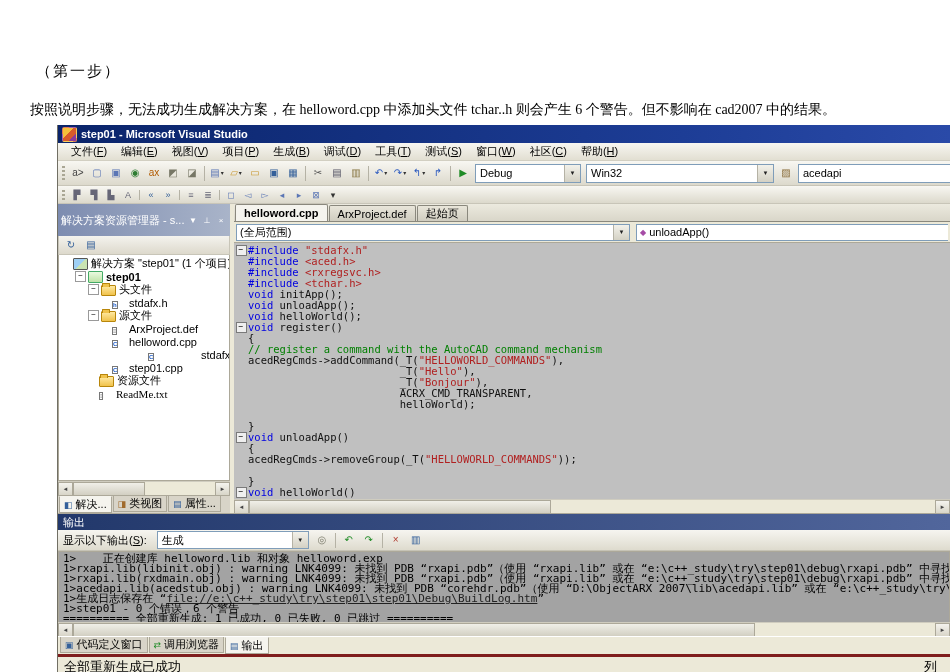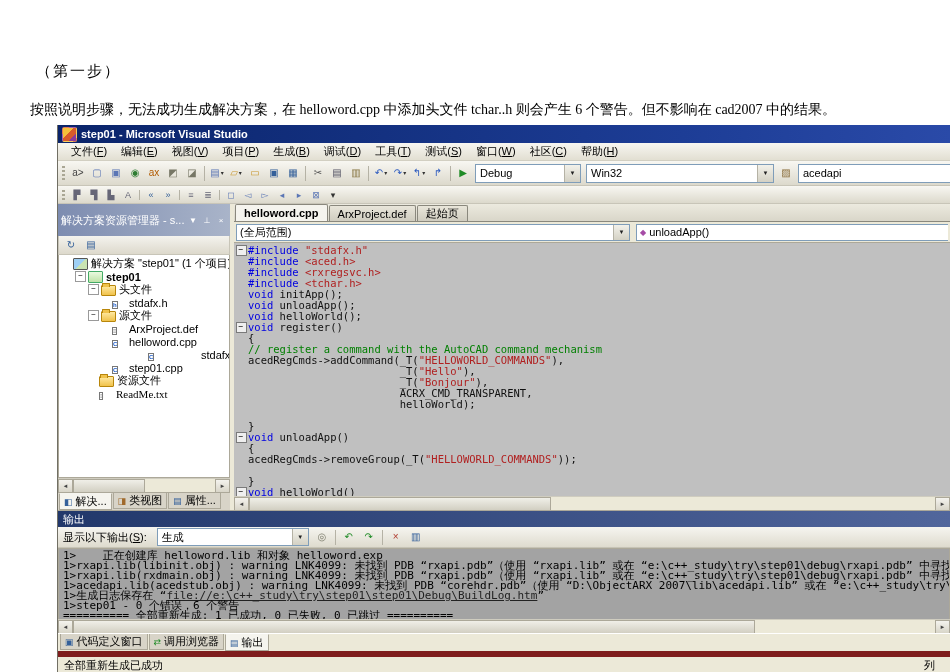--- a/index.html
+++ b/index.html
@@ -120,22 +120,22 @@
   .out-toolbar .lbl u{text-decoration:underline}
   .out-combo{width:150px;height:16px}
   .out-text{flex:1;background:#a3a3a3;border:1px solid #aca899;border-bottom:none;
             font-family:"DejaVu Sans Mono",monospace;font-size:11px;line-height:10px;padding:2px 0 0 4px;overflow:hidden}
   .oline{height:10px;white-space:pre}
   .olink{text-decoration:underline;color:#222}
 
   
   .bottom-tabs{height:17px;flex:none;display:flex;align-items:flex-start;gap:1px;background:#ece9d8;padding-left:2px;
                border-top:1px solid #fff}
-  .statusbar{height:14px;flex:none;background:#ece9d8;position:relative;font-size:11px;
-             border-top:6px solid #7f1d1d;padding-top:1px}
+  .statusbar{height:14px;flex:none;background:#ece9d8;position:relative;font-size:13px;
+             border-top:3px solid #7f1d1d;padding-top:1px}
   .sb-text{position:absolute;left:6px;top:1px;white-space:nowrap}
   .sb-line{position:absolute;left:668px;top:19px}
   .sb-col{position:absolute;left:866px;top:1px}
 </style>
 </head>
 <body>
 
 <div class="doc-heading">（第一步）</div>
 <div class="doc-para">按照说明步骤，无法成功生成解决方案，在 helloword.cpp 中添加头文件 tchar..h 则会产生 6 个警告。但不影响在 cad2007 中的结果。</div>
 

